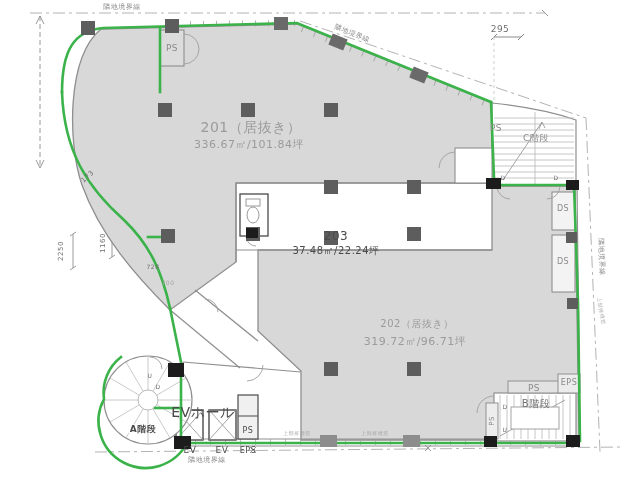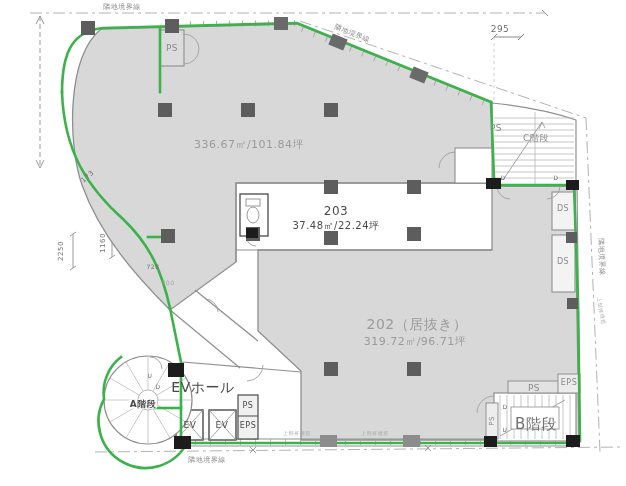--- a/index.html
+++ b/index.html
@@ -1,21 +1,21 @@
 <!DOCTYPE html>
 <html><head>
 <meta charset="utf-8">
 <style>
   html,body{margin:0;padding:0;background:#fff;}
   #canvas{position:relative;width:626px;height:486px;background:#ffffff;overflow:hidden;
           font-family:"DejaVu Sans",sans-serif;}
   svg{position:absolute;left:0;top:0;}
   .lbl{position:absolute;transform:translate(-50%,-50%);white-space:nowrap;
        color:#8a8a8a;line-height:1;letter-spacing:0.5px;}
-  .dk{color:#4a4a4a;}
+  .dk{color:#4a4a4a;margin-top:25px;}
   .md{color:#6f6f6f;}
   .lt{color:#a5a5a5;}
   .r90{transform:translate(-50%,-50%) rotate(-90deg);}
   .r90p{transform:translate(-50%,-50%) rotate(88deg);}
   .r22{transform:translate(-50%,-50%) rotate(22deg);}
   .r42n{transform:translate(-50%,-50%) rotate(-42deg);}
   .r80{transform:translate(-50%,-50%) rotate(80deg);}
 </style>
 </head>
 <body>
@@ -240,31 +240,32 @@
 <div class="lbl r90p" style="left:601px;top:257px;font-size:7px;">隣地境界線</div>
 <div class="lbl" style="left:207px;top:460px;font-size:7px;">隣地境界線</div>
 
 <div class="lbl md" style="left:500px;top:29px;font-size:9px;">295</div>
 <div class="lbl r42n md" style="left:88px;top:177px;font-size:7px;">173</div>
 <div class="lbl r90 md" style="left:61px;top:251px;font-size:7px;">2250</div>
 <div class="lbl r90 md" style="left:103px;top:243px;font-size:7px;">1160</div>
 <div class="lbl md" style="left:153px;top:267px;font-size:6px;">728</div>
 <div class="lbl lt" style="left:168px;top:283px;font-size:6px;">700</div>
 
+<div class="lbl" style="left:251px;top:127px;font-size:14px;color:#9b9b9b;">201（居抜き）</div>
 <div class="lbl" style="left:249px;top:144px;font-size:11px;color:#9b9b9b;">336.67㎡/101.84坪</div>
 
 <div class="lbl dk" style="left:336px;top:211px;font-size:12px;">203</div>
 <div class="lbl dk" style="left:336px;top:226px;font-size:10px;">37.48㎡/22.24坪</div>
 
-<div class="lbl" style="left:417px;top:324px;font-size:14px;color:#9b9b9b;">202（居抜き）</div>
+<div class="lbl" style="left:417px;top:324px;font-size:10px;color:#9b9b9b;">202（居抜き）</div>
 <div class="lbl" style="left:415px;top:341px;font-size:11px;color:#9b9b9b;">319.72㎡/96.71坪</div>
 
 <div class="lbl" style="left:536px;top:138px;font-size:9px;">C階段</div>
 <div class="lbl dk" style="left:143px;top:404px;font-size:9px;background:#fff;padding:0 1px;font-weight:bold;">A階段</div>
-<div class="lbl md" style="left:536px;top:424px;font-size:15px;">B階段</div>
+<div class="lbl md" style="left:536px;top:404px;font-size:10px;">B階段</div>
 <div class="lbl dk" style="left:203px;top:387px;font-size:14px;">EVホール</div>
 <div class="lbl dk" style="left:190px;top:425px;font-size:9px;">EV</div>
 <div class="lbl dk" style="left:222px;top:425px;font-size:9px;">EV</div>
 
 <div class="lbl" style="left:172px;top:48px;font-size:9px;">PS</div>
 <div class="lbl" style="left:496px;top:128px;font-size:9px;">PS</div>
 <div class="lbl" style="left:563px;top:209px;font-size:8px;">DS</div>
 <div class="lbl" style="left:563px;top:262px;font-size:8px;">DS</div>
 <div class="lbl dk" style="left:248px;top:406px;font-size:8px;">PS</div>
 <div class="lbl dk" style="left:248px;top:426px;font-size:8px;">EPS</div>

